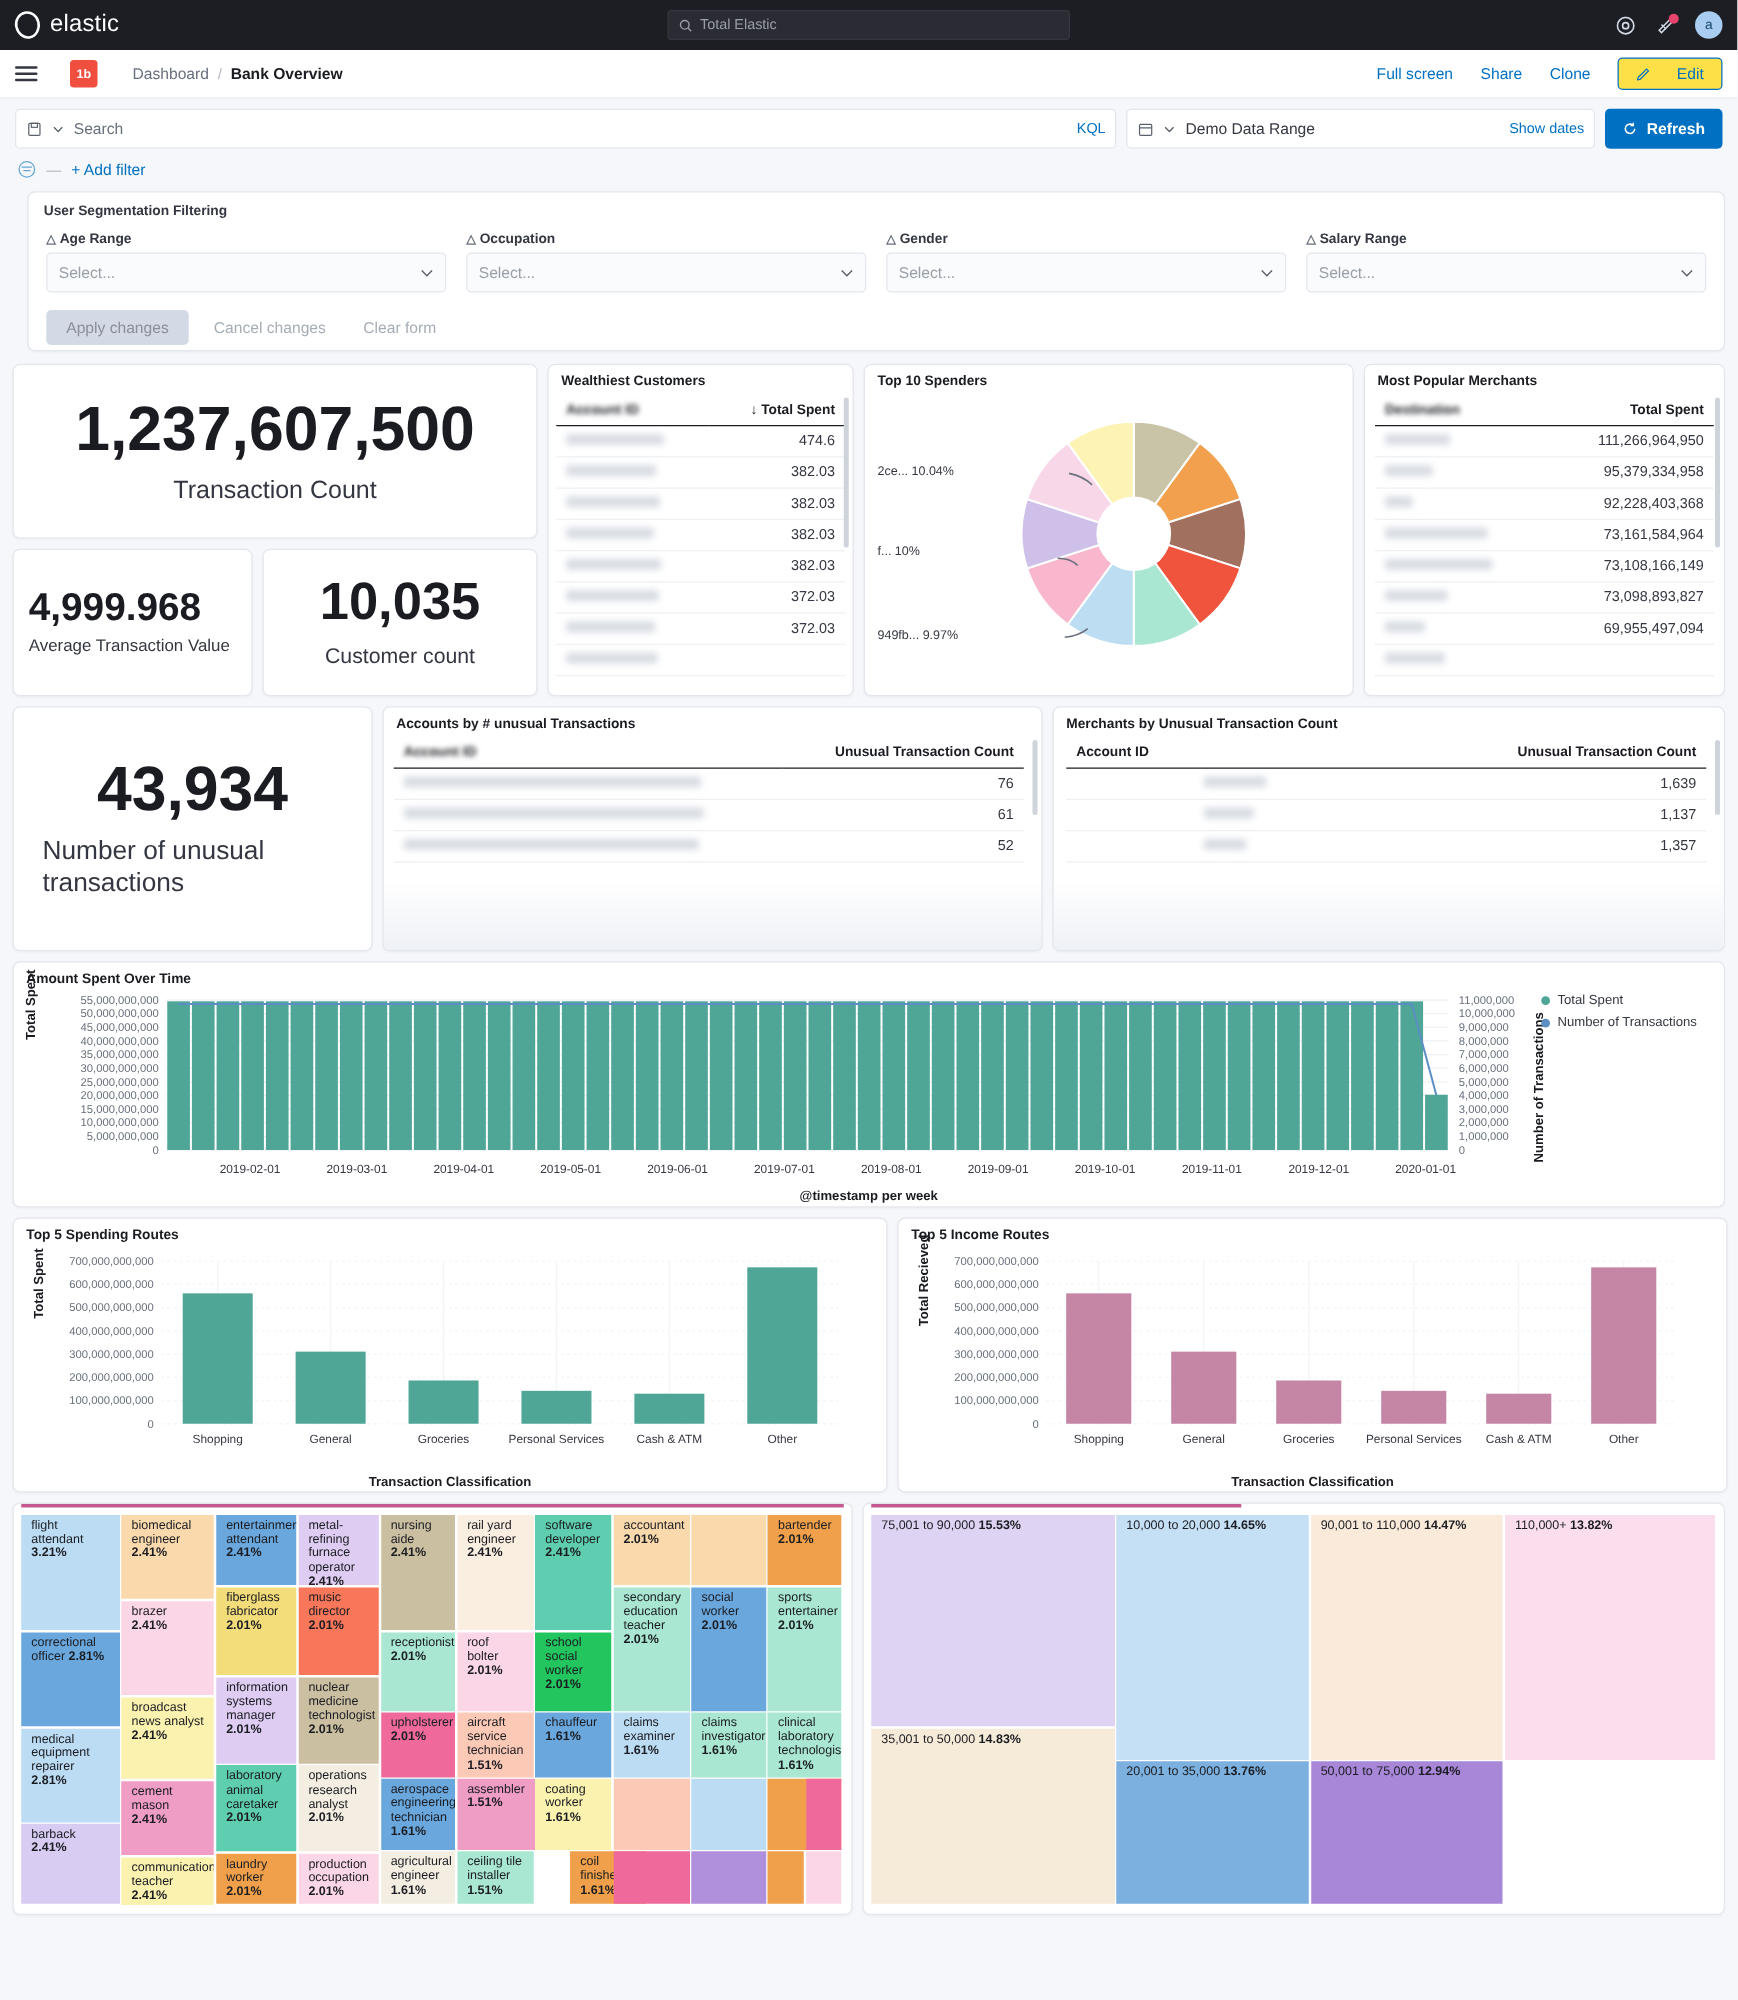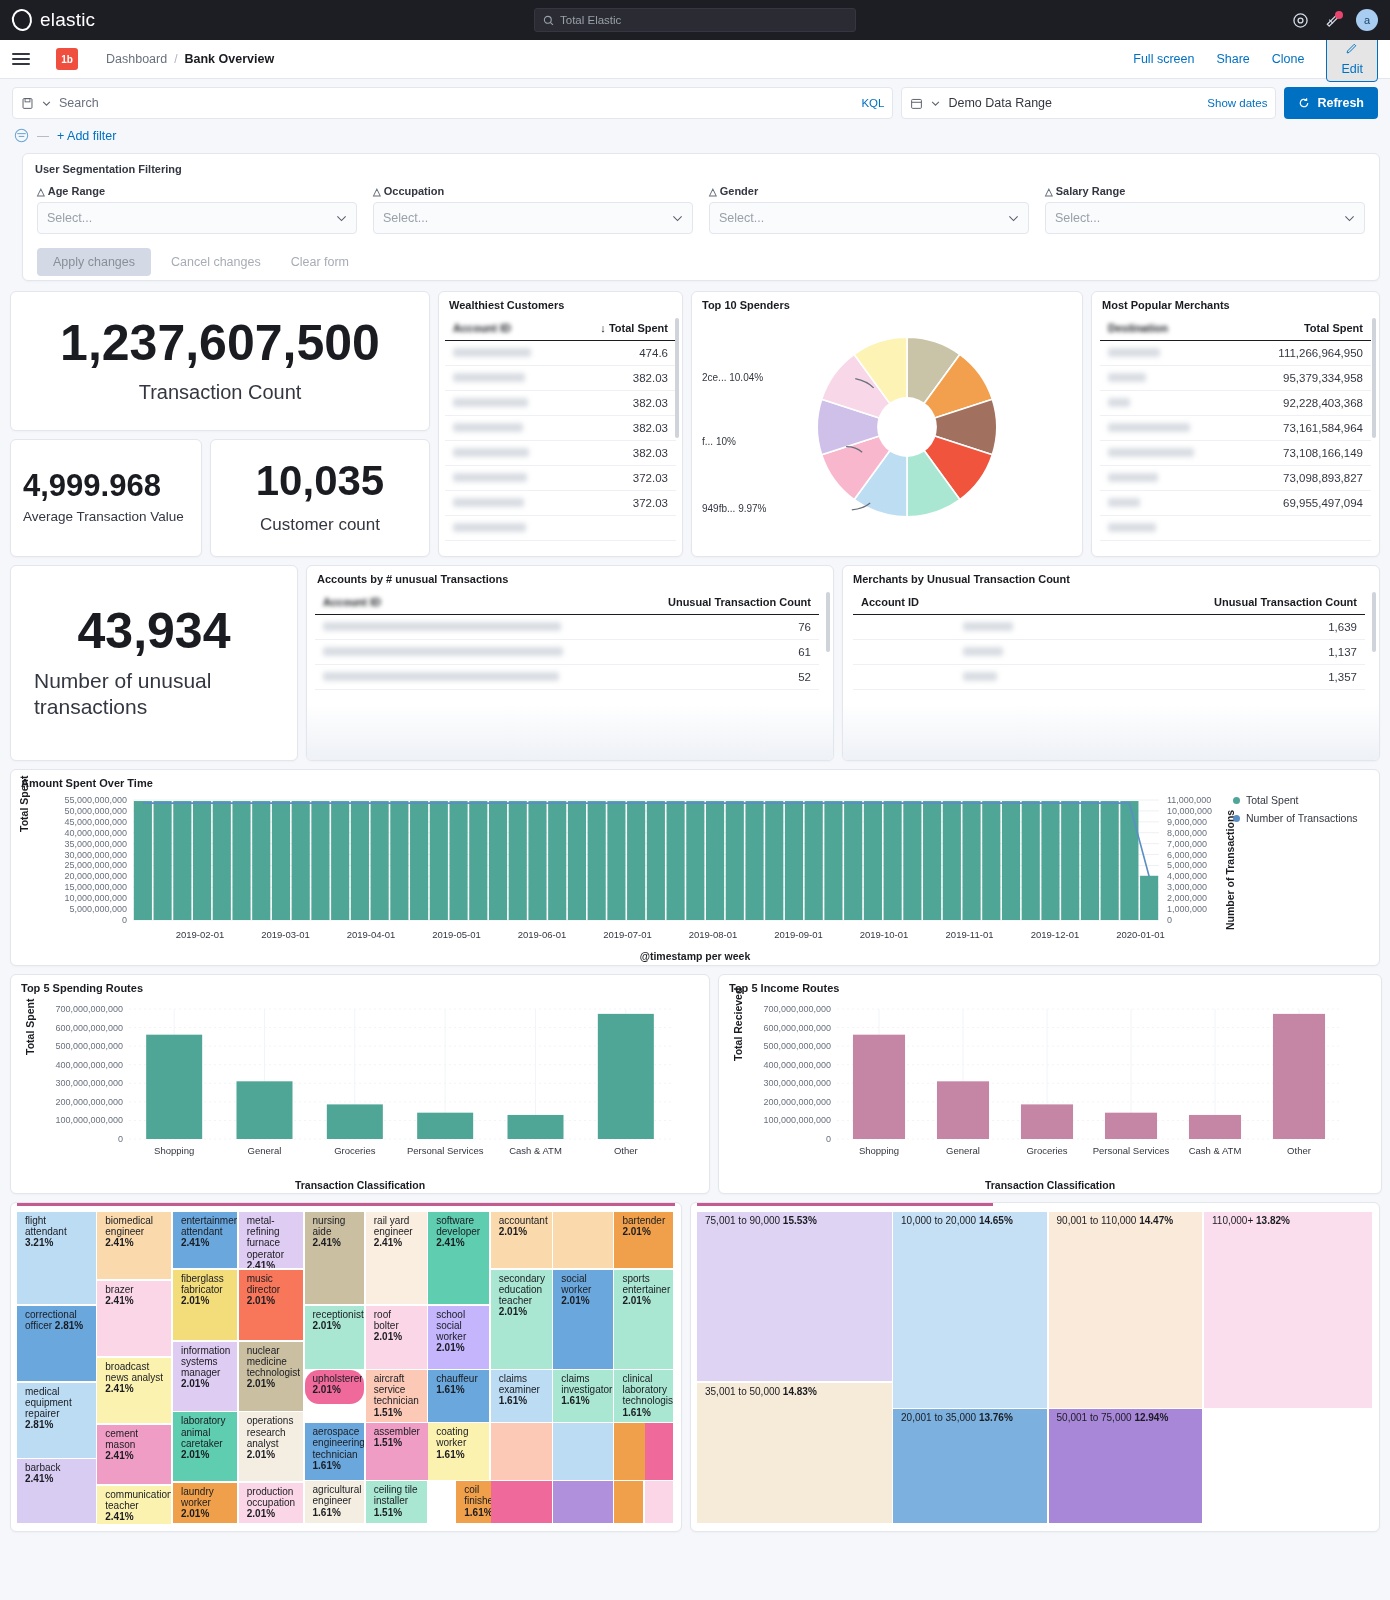--- a/index.html
+++ b/index.html
@@ -53,22 +53,22 @@
     margin-left: 14px;
   }
   .crumbs { display: flex; align-items: center; gap: 7px; margin-left: 16px; }
   .crumb { color: #69707d; font-size: 12.5px; cursor: pointer; }
   .crumb.active { color: #1a1c21; font-weight: 700; }
   .crumb-sep { color: #afb4bd; }
   .bread-actions { margin-left: auto; display: flex; align-items: center; gap: 22px; }
   .link-btn { color: #0071c2; font-size: 12.5px; cursor: pointer; }
   .edit-btn {
     border: 1px solid #0071c2; color: #0071c2; border-radius: 4px;
-    padding: 5px 14px; display: flex; align-items: center; gap: 8px; font-size: 12.5px;
-    background: #e5e5e5; cursor: pointer; flex-direction: column;
+    padding: 5px 14px; display: flex; align-items: center; gap: 20px; font-size: 12.5px;
+    background: #fde047; cursor: pointer;
   }
 
   
   .querybar { background: #f5f7fa; padding: 8px 12px 0 12px; }
   .qrow { display: flex; gap: 8px; align-items: stretch; }
   .qsearch {
     flex: 1 1 auto; height: 32px; background: #fff; border: 1px solid #e3e6ec; border-radius: 4px;
     display: flex; align-items: center; padding: 0 8px; gap: 8px;
   }
   .qsearch .ph { color: #69707d; flex: 1; font-size: 12.5px; }
@@ -864,21 +864,21 @@
           </div>
           <div class="tm-cell" style="left: 221.746px; top: 270.745px; width: 64.3px; height: 40.755px; background: rgb(251, 214, 230);">
             <span class="tm-txt">production occupation <b>2.01%</b></span>
           </div>
           <div class="tm-cell" style="left: 287.546px; top: 0px; width: 59.694px; height: 92.4px; background: rgb(203, 191, 162);">
             <span class="tm-txt">nursing aide <b>2.41%</b></span>
           </div>
           <div class="tm-cell" style="left: 287.546px; top: 93.9px; width: 59.694px; height: 62.665px; background: rgb(169, 231, 210);">
             <span class="tm-txt">receptionist <b>2.01%</b></span>
           </div>
-          <div class="tm-cell" style="left: 287.546px; top: 158.065px; width: 59.694px; height: 34px; background: rgb(239, 106, 155); border-radius: 14px;">
+          <div class="tm-cell" style="left: 287.546px; top: 158.065px; width: 59.694px; height: 52px; background: rgb(239, 106, 155);">
             <span class="tm-txt">upholsterer <b>2.01%</b></span>
           </div>
           <div class="tm-cell" style="left: 287.546px; top: 211.275px; width: 59.694px; height: 56.405px; background: rgb(106, 167, 221);">
             <span class="tm-txt">aerospace engineering technician <b>1.61%</b></span>
           </div>
           <div class="tm-cell" style="left: 287.546px; top: 269.18px; width: 59.694px; height: 42.32px; background: rgb(244, 238, 226);">
             <span class="tm-txt">agricultural engineer <b>1.61%</b></span>
           </div>
           <div class="tm-cell" style="left: 348.74px; top: 0px; width: 61.01px; height: 92.4px; background: rgb(250, 238, 224);">
             <span class="tm-txt">rail yard engineer <b>2.41%</b></span>
@@ -891,21 +891,21 @@
           </div>
           <div class="tm-cell" style="left: 348.74px; top: 211.275px; width: 62px; height: 56.405px; background: rgb(239, 157, 196);">
             <span class="tm-txt">assembler <b>1.51%</b></span>
           </div>
           <div class="tm-cell" style="left: 348.74px; top: 269.18px; width: 61.01px; height: 42.32px; background: rgb(169, 231, 210);">
             <span class="tm-txt">ceiling tile installer <b>1.51%</b></span>
           </div>
           <div class="tm-cell" style="left: 411.25px; top: 0px; width: 61.01px; height: 92.4px; background: rgb(94, 205, 176);">
             <span class="tm-txt">software developer <b>2.41%</b></span>
           </div>
-          <div class="tm-cell" style="left: 411.25px; top: 93.9px; width: 61.01px; height: 62.665px; background: #c4b5fd;">
+          <div class="tm-cell" style="left: 411.25px; top: 93.9px; width: 61.01px; height: 62.665px; background: #22c55e;">
             <span class="tm-txt">school social worker <b>2.01%</b></span>
           </div>
           <div class="tm-cell" style="left: 411.25px; top: 158.065px; width: 61.01px; height: 51.71px; background: rgb(106, 167, 221);">
             <span class="tm-txt">chauffeur <b>1.61%</b></span>
           </div>
           <div class="tm-cell" style="left: 411.25px; top: 211.275px; width: 61.01px; height: 56.405px; background: rgb(251, 242, 176);">
             <span class="tm-txt">coating worker <b>1.61%</b></span>
           </div>
           <div class="tm-cell" style="left: 411.25px; top: 269.18px; width: 61.01px; height: 42.32px; background: rgb(240, 160, 74); margin-left: 28px;">
             <span class="tm-txt">coil finisher <b>1.61%</b></span>

